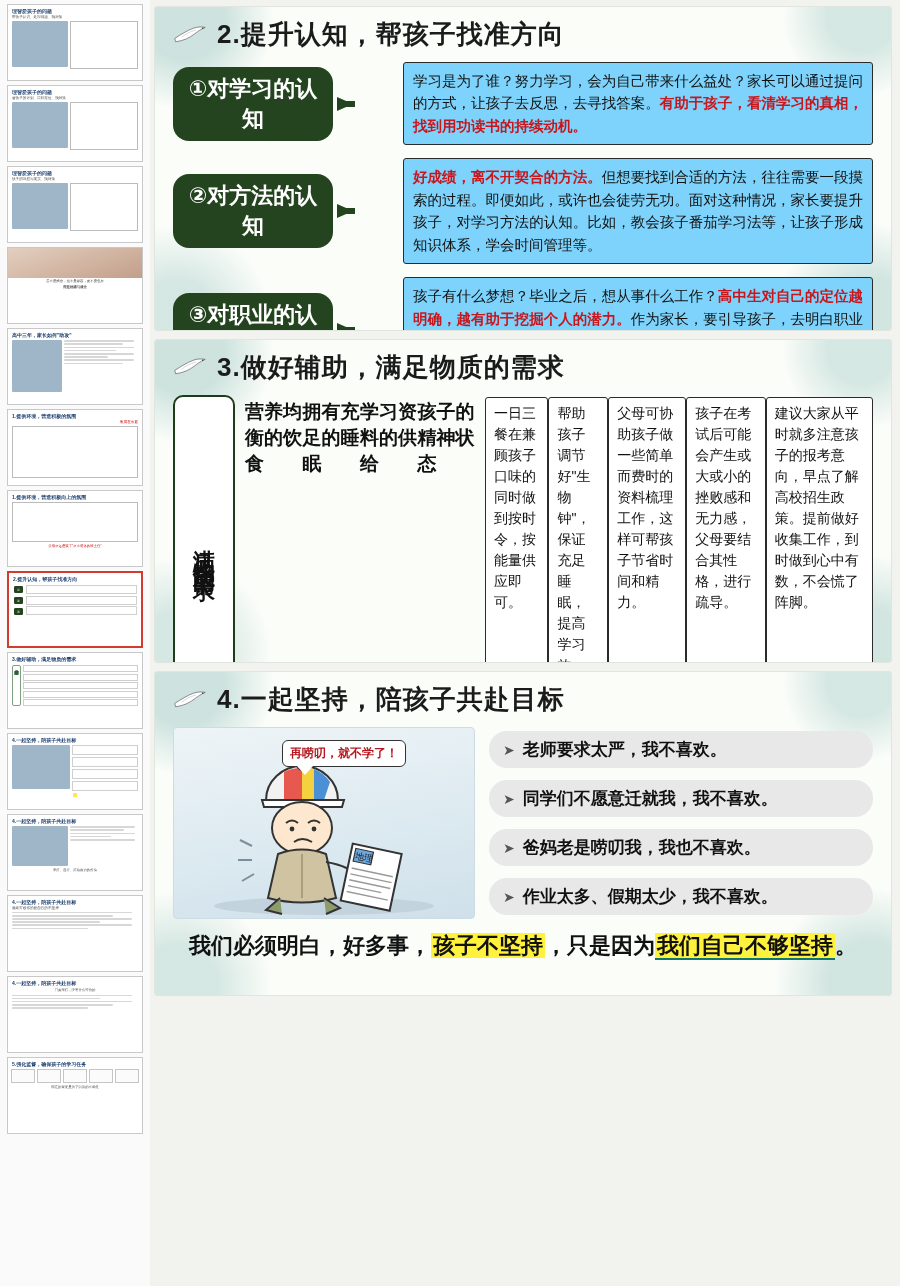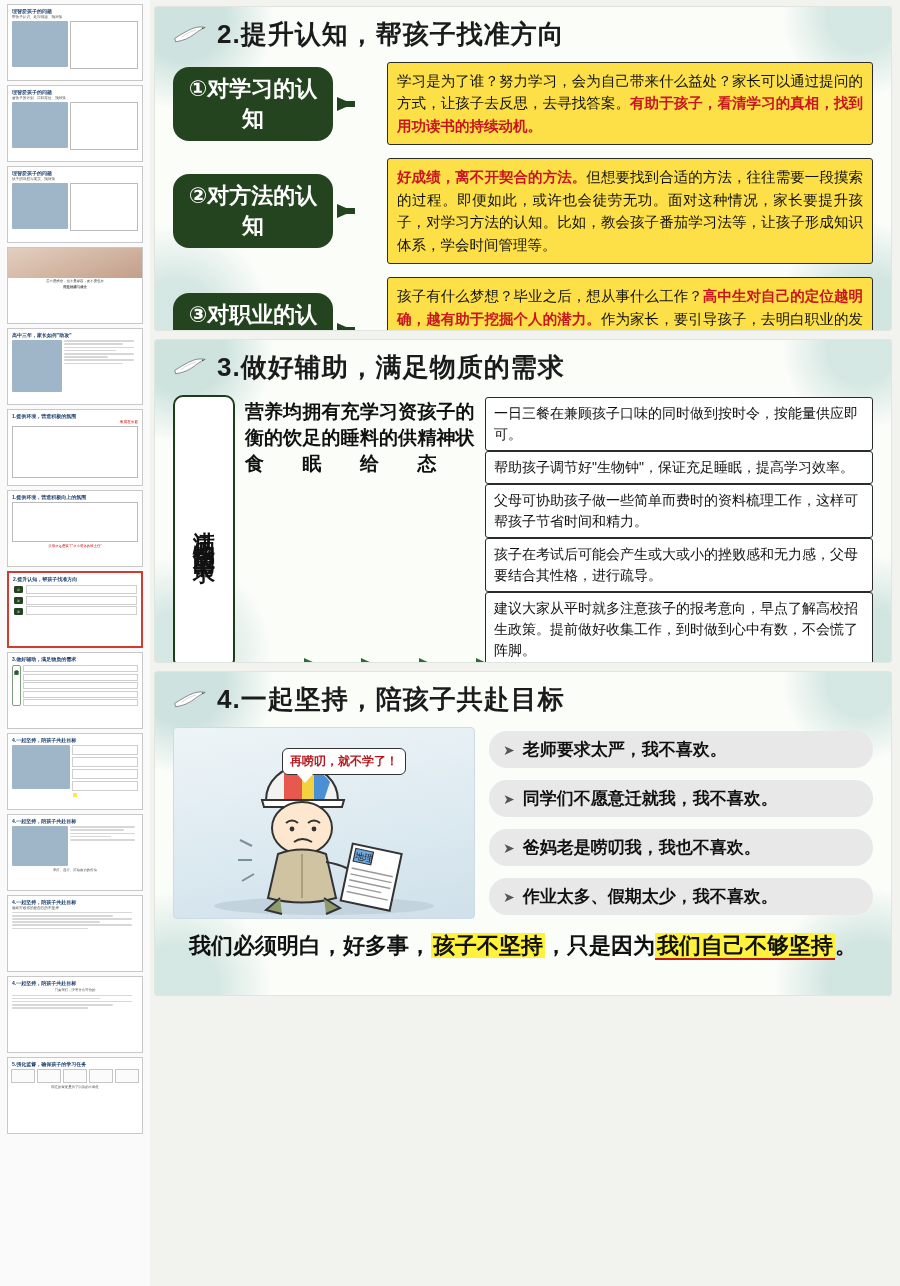--- a/index.html
+++ b/index.html
@@ -78,53 +78,53 @@
   .row{display:flex;align-items:center;gap:0;}
   .pill{
     width:160px;min-width:160px;
     background:#24441f;color:#fff;font-size:22px;font-weight:bold;
     border-radius:16px;padding:7px 8px;text-align:center;
     box-sizing:border-box;
   }
   .arrow{width:30px;height:0;border-top:7px solid transparent;border-bottom:7px solid transparent;border-left:16px solid #24441f;margin-left:4px;margin-right:4px;position:relative;}
   .arrow::before{content:"";position:absolute;left:-14px;top:-3px;width:16px;height:6px;background:#24441f;}
   .card{
-    flex:1;border:1px solid #2b2b2b;background:#fde047;border-radius:3px;
-    padding:7px 9px;font-size:14.5px;line-height:1.55;color:#111;text-align:justify;
+    flex:1;border:1px solid #2b2b2b;background:#7dd3fc;border-radius:3px;
+    padding:7px 9px;font-size:14.5px;line-height:1.55;color:#111;text-align:justify;margin-left:16px;
   }
   .card .red{color:#c8161d;font-weight:bold;}
 
   
   .s3wrap{display:flex;gap:10px;align-items:stretch;}
   .vertbox{
     width:58px;min-width:58px;border:2px solid #1d3d1a;border-radius:10px;
     display:flex;align-items:center;justify-content:center;
     background:#fff;
   }
   .vertbox span{
     writing-mode:vertical-rl;text-orientation:upright;
     font-size:22px;font-weight:bold;color:#111;letter-spacing:5px;
   }
   .s3mid{width:230px;min-width:230px;display:flex;flex-direction:row;justify-content:space-between;padding:4px 0;}
   .s3item{font-size:19px;font-weight:bold;color:#111;border-bottom:2px solid #2f6b36;padding-bottom:3px;position:relative;}
   .s3item::after{content:"";position:absolute;right:-14px;bottom:-7px;border-top:6px solid transparent;border-bottom:6px solid transparent;border-left:13px solid #2f6b36;}
-  .s3right{flex:1;display:flex;flex-direction:column;justify-content:space-between;padding:2px 0;}
+  .s3right{flex:1;display:flex;flex-direction:row;justify-content:space-between;padding:2px 0;}
   .s3card{border:1px solid #2b2b2b;background:#fff;border-radius:3px;padding:5px 8px;font-size:14px;line-height:1.5;color:#111;}
 
   
   .s4wrap{display:flex;gap:14px;}
   .cartoon{width:300px;min-width:300px;height:190px;border-radius:4px;position:relative;overflow:hidden;background:linear-gradient(170deg,#eef4f7 0%,#dbe9f0 60%,#cfe0ea 100%);border:1px solid #cfdbe2;}
-  .bubble{position:absolute;left:108px;top:20px;background:#fff;border:1.5px solid #333;border-radius:6px;padding:4px 7px;font-size:12px;color:#b3161c;font-weight:bold;}
+  .bubble{position:absolute;left:108px;top:12px;background:#fff;border:1.5px solid #333;border-radius:6px;padding:4px 7px;font-size:12px;color:#b3161c;font-weight:bold;}
   .bubble::after{content:"";position:absolute;left:14px;bottom:-9px;border-left:8px solid transparent;border-right:8px solid transparent;border-top:9px solid #fff;}
   .s4list{flex:1;display:flex;flex-direction:column;justify-content:space-between;padding:4px 0;}
   .s4item{background:#e8e8e8;border-radius:18px;padding:7px 14px;font-size:17px;font-weight:bold;color:#111;display:flex;align-items:center;gap:8px;}
   .s4item .tri{color:#555;font-size:14px;}
   .s4foot{margin-top:12px;font-size:22px;font-weight:bold;color:#111;text-align:center;}
   .hl{background:#fff23d;padding:0 2px;}
-  .u{border-bottom:2px solid #b91c1c;}
+  .u{border-bottom:2px solid #0f766e;}
 </style>
 </head>
 <body>
 
 <div class="page">
 
   <div class="sidebar">
 
     <div class="thumb">
       <div class="t-title">理智爱孩子的问题</div>

